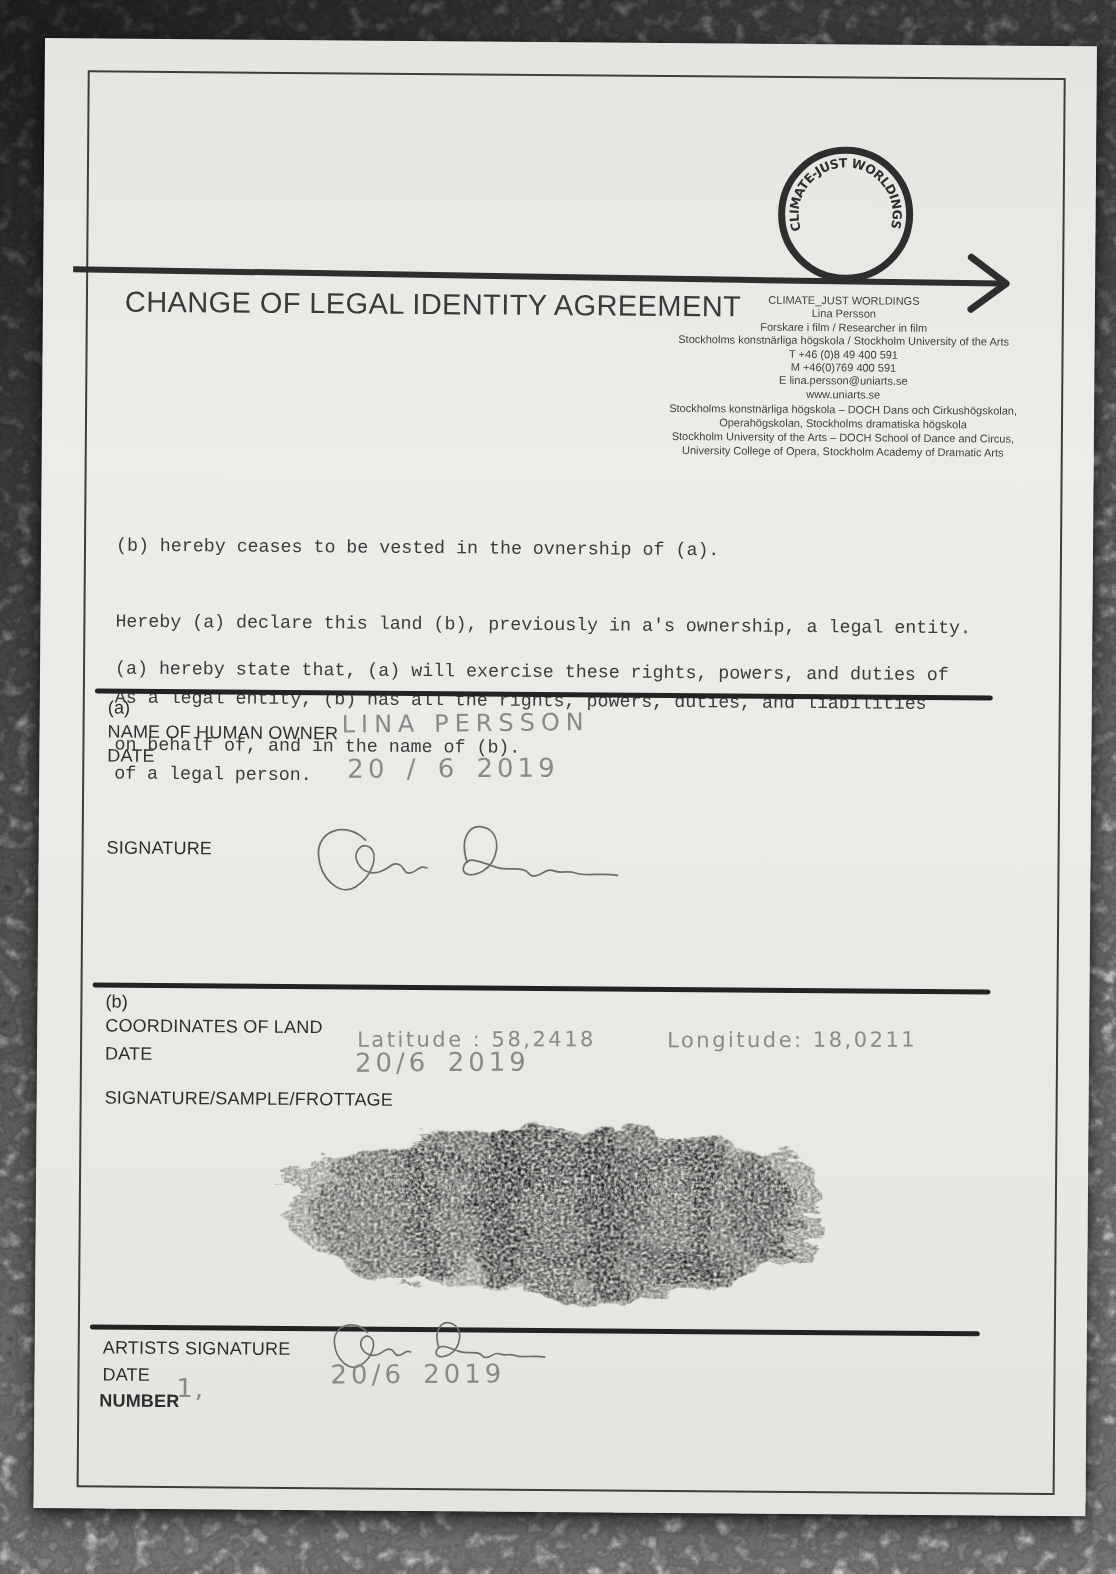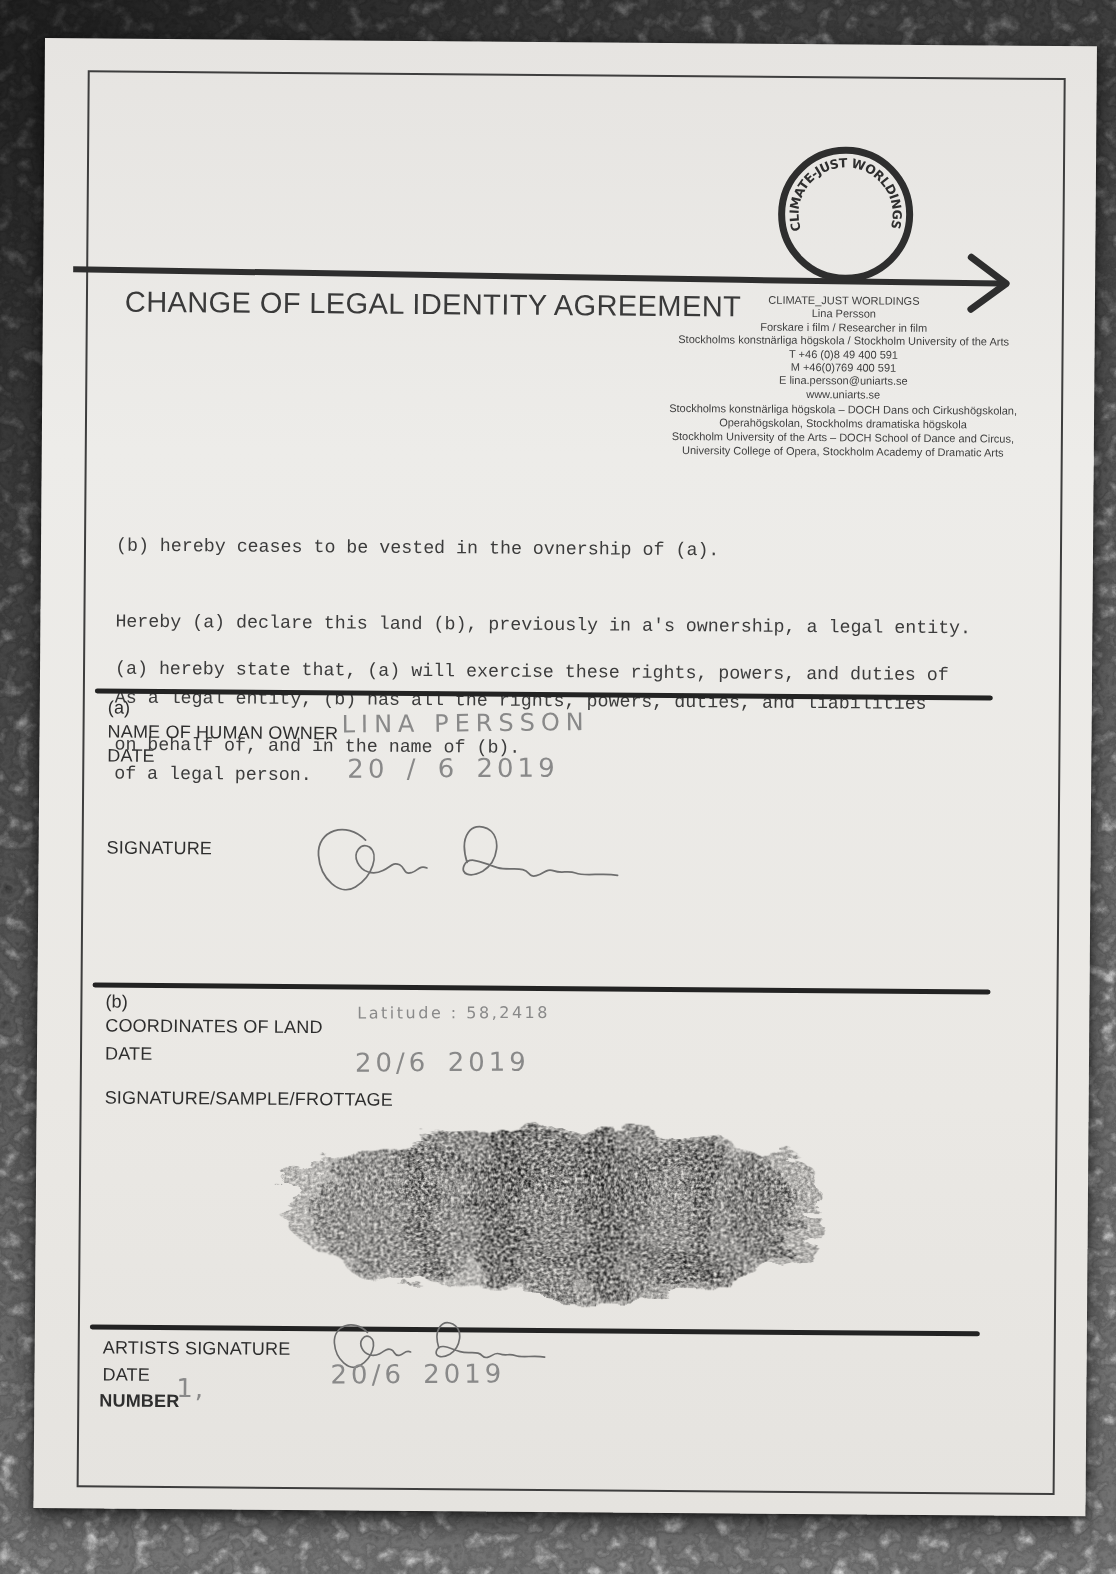--- a/index.html
+++ b/index.html
@@ -21,21 +21,21 @@
   .contact{width:380px;text-align:center;font-size:11px;line-height:13.4px;color:#3f3f3f;}
   .contact div{white-space:nowrap;}
   .inst{width:402px;text-align:center;font-size:11px;line-height:14px;color:#3f3f3f;}
   .mono{font-family:"Liberation Mono","DejaVu Sans Mono",monospace;
     font-size:18.3px;line-height:25.4px;color:#3c3c3c;white-space:pre;}
   .divider{height:4.5px;background:#232323;border-radius:3px;}
   .lbl{font-size:18px;color:#2e2e2e;letter-spacing:.2px;white-space:nowrap;}
   .hw{font-family:"DejaVu Sans",sans-serif;color:#898989;white-space:nowrap;}
   .hw-name{font-size:24px;letter-spacing:6px;transform:rotate(-1deg);}
   .hw-date{font-size:26px;letter-spacing:4px;word-spacing:6px;transform:rotate(-.8deg);}
-  .hw-coord{font-size:16px;letter-spacing:2.5px;transform:rotate(-.6deg);}
+  .hw-coord{font-size:21px;letter-spacing:2.5px;transform:rotate(-.6deg);margin-top:24px;}
   .hw-num{font-size:26px;letter-spacing:2px;}
 </style>
 </head>
 <body>
 
 <div id="stage">
 
   <svg class="bg-noise" width="1116" height="1574" xmlns="http://www.w3.org/2000/svg">
     <filter id="stoneF" x="0" y="0" width="100%" height="100%">
       <feTurbulence type="fractalNoise" baseFrequency="0.06" numOctaves="5" seed="11" result="n"></feTurbulence>
@@ -107,20 +107,21 @@
         <path d="M64,20 C44,0 14,10 16,36 C18,60 38,78 54,68 C72,57 78,34 68,27 C59,22 51,33 56,43 C61,53 72,56 82,51 C90,47 92,42 99,45 C105,48 103,55 111,53 C118,51 119,45 127,48"></path>
         <path d="M168,42 C159,14 173,0 188,7 C204,15 200,41 184,51 C171,58 161,54 165,45 C170,34 185,43 199,47 C209,50 217,47 225,49 C233,51 231,57 239,55 C247,53 249,47 257,50 C265,53 271,49 279,52 C290,56 305,51 322,54"></path>
       </g>
     </svg>
 
     <div class="abs divider" style="left:55px;top:944px;width:898px;"></div>
     <div class="abs lbl" style="left:68px;top:953px;">(b)</div>
     <div class="abs lbl" style="left:68px;top:977px;">COORDINATES OF LAND</div>
     <div class="abs lbl" style="left:68px;top:1005px;">DATE</div>
     <div class="abs hw hw-coord" style="left:320px;top:962px;">Latitude : 58,2418</div>
+    <div class="abs hw hw-coord" style="left:630px;top:960px;">Longitude: 18,0211</div>
     <div class="abs hw hw-date" style="left:318px;top:1006px;">20/6 2019</div>
     <div class="abs lbl" style="left:68px;top:1049px;">SIGNATURE/SAMPLE/FROTTAGE</div>
 
     <svg class="abs" style="left:222px;top:1068px;" width="570" height="205" viewBox="0 0 570 205" xmlns="http://www.w3.org/2000/svg">
       <filter id="rubF" x="-15%" y="-25%" width="130%" height="150%">
         <feTurbulence type="fractalNoise" baseFrequency="0.02 0.045" numOctaves="4" seed="8" result="warp"></feTurbulence>
         <feDisplacementMap in="SourceGraphic" in2="warp" scale="48" result="disp"></feDisplacementMap>
         <feTurbulence type="fractalNoise" baseFrequency="0.3 0.34" numOctaves="4" seed="4" result="grain"></feTurbulence>
         <feColorMatrix in="grain" type="matrix" values="0 0 0 0 0  0 0 0 0 0  0 0 0 0 0  1.8 0 0 0 -0.35" result="gmask"></feColorMatrix>
         <feComposite in="disp" in2="gmask" operator="in"></feComposite>

